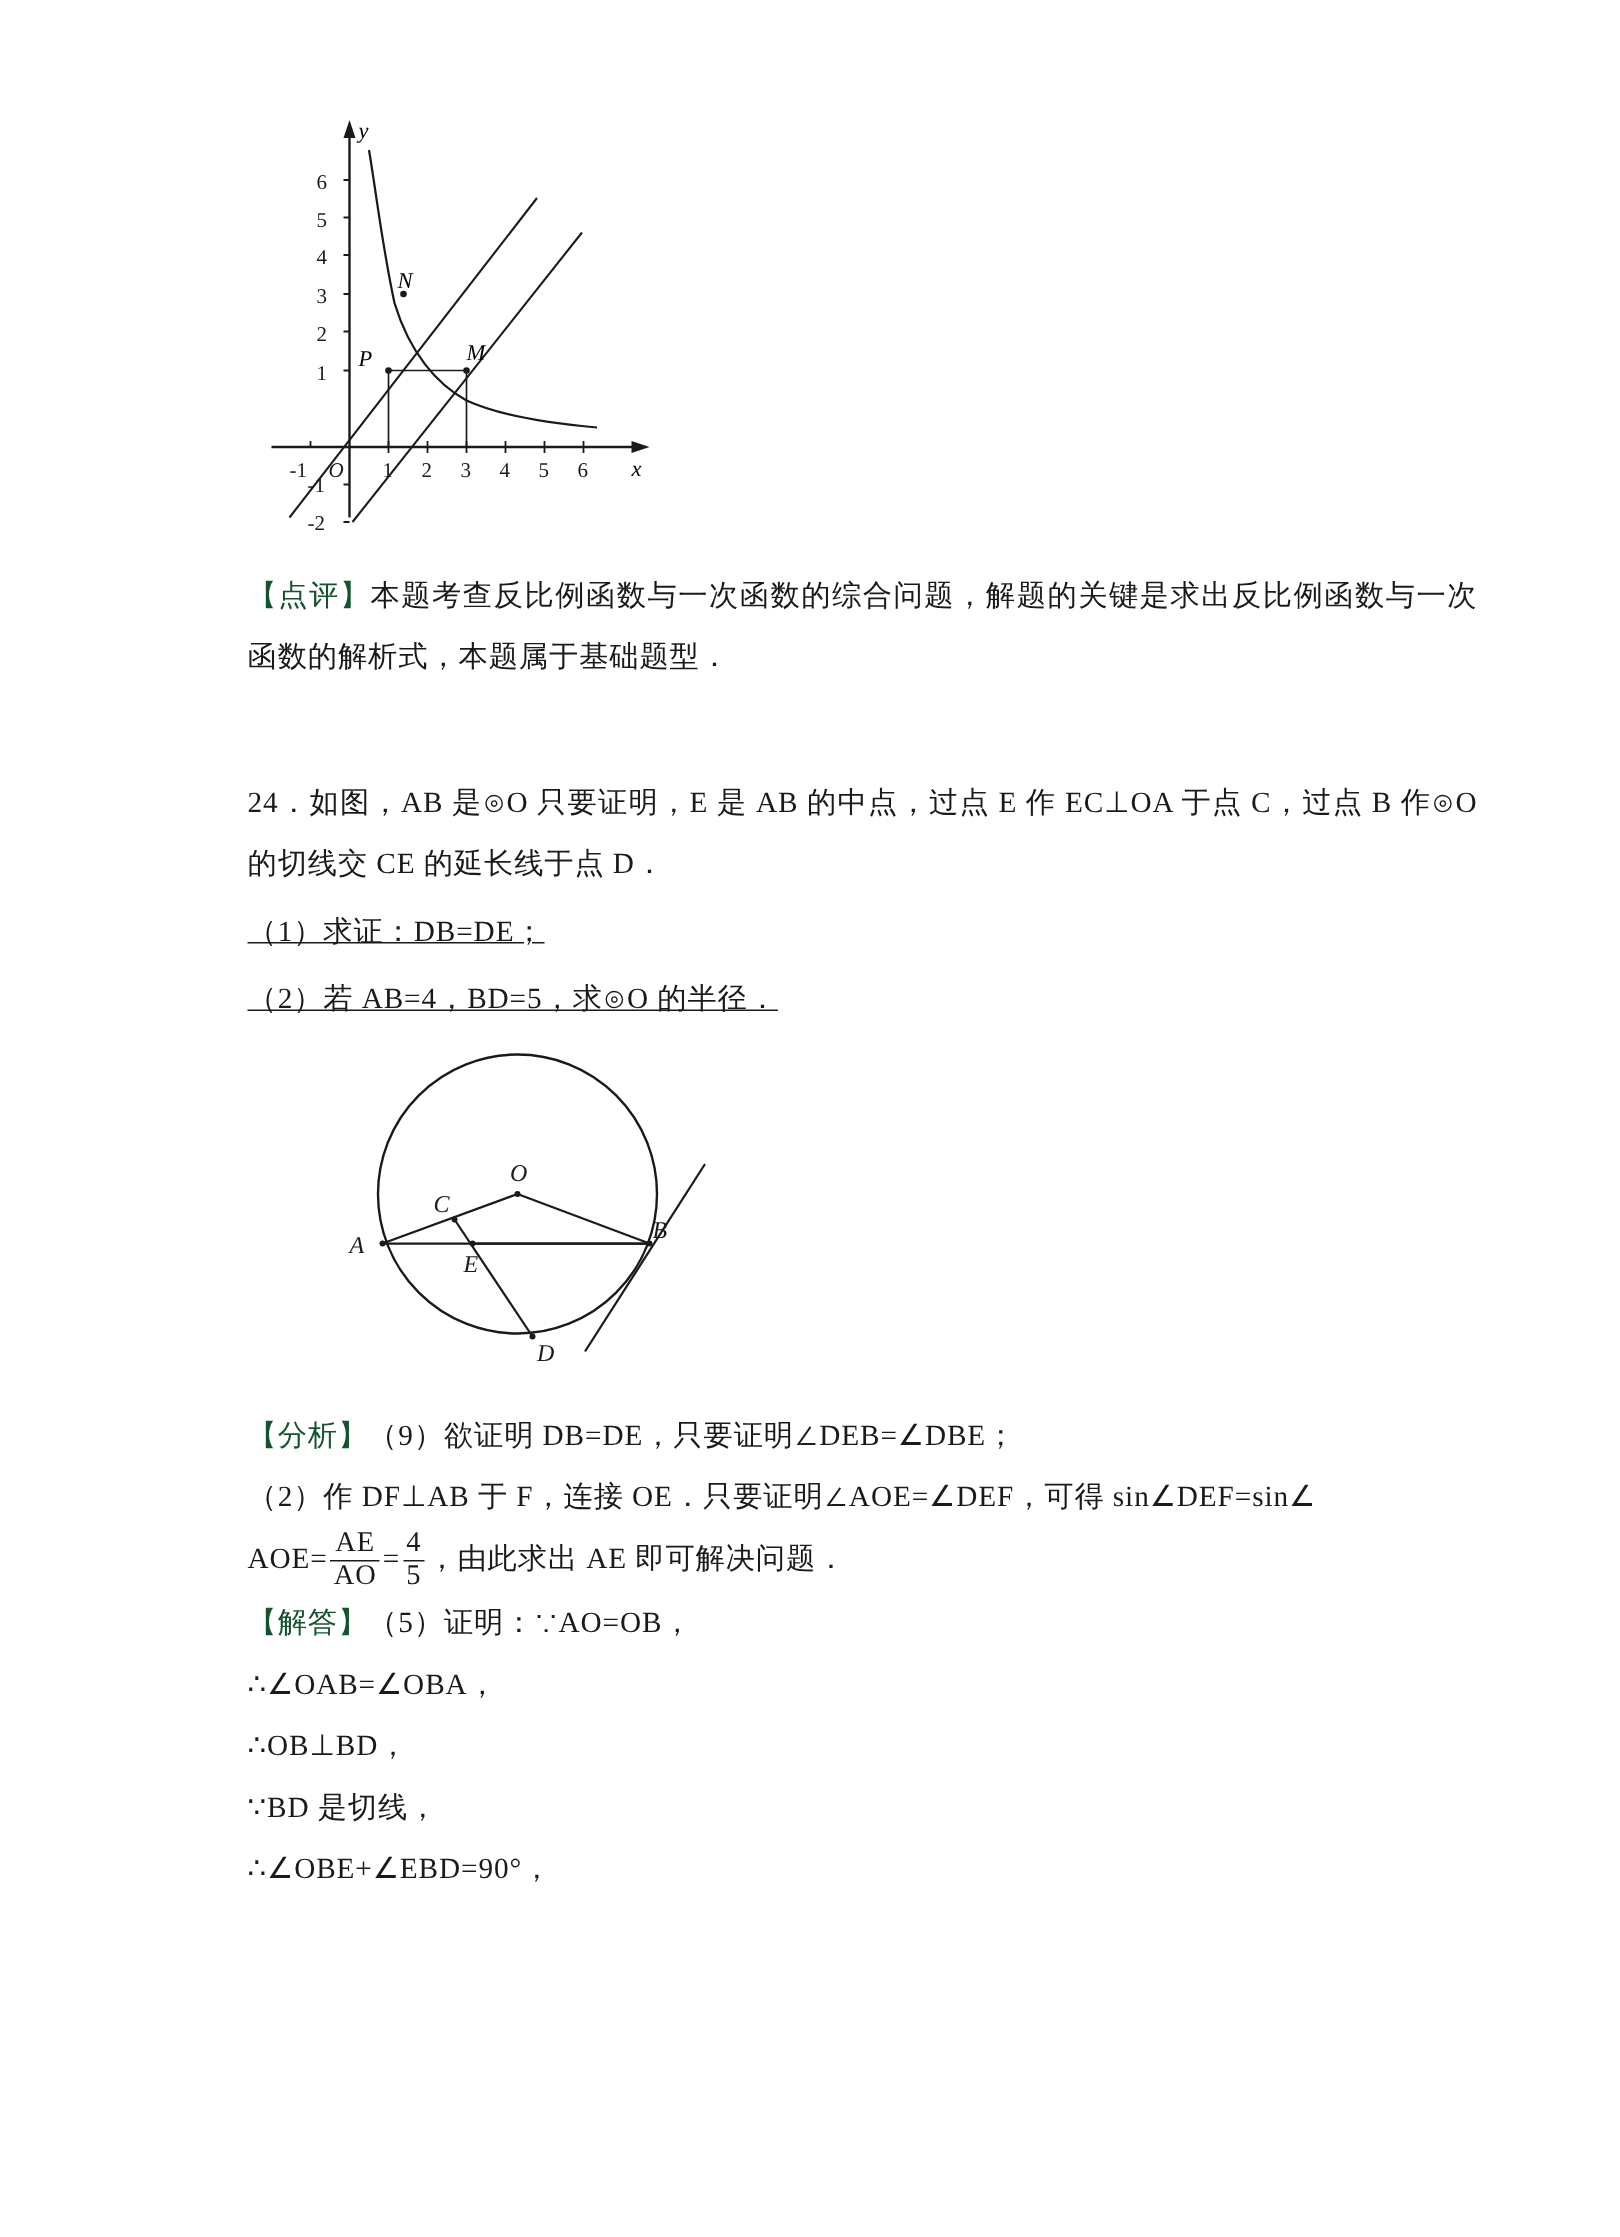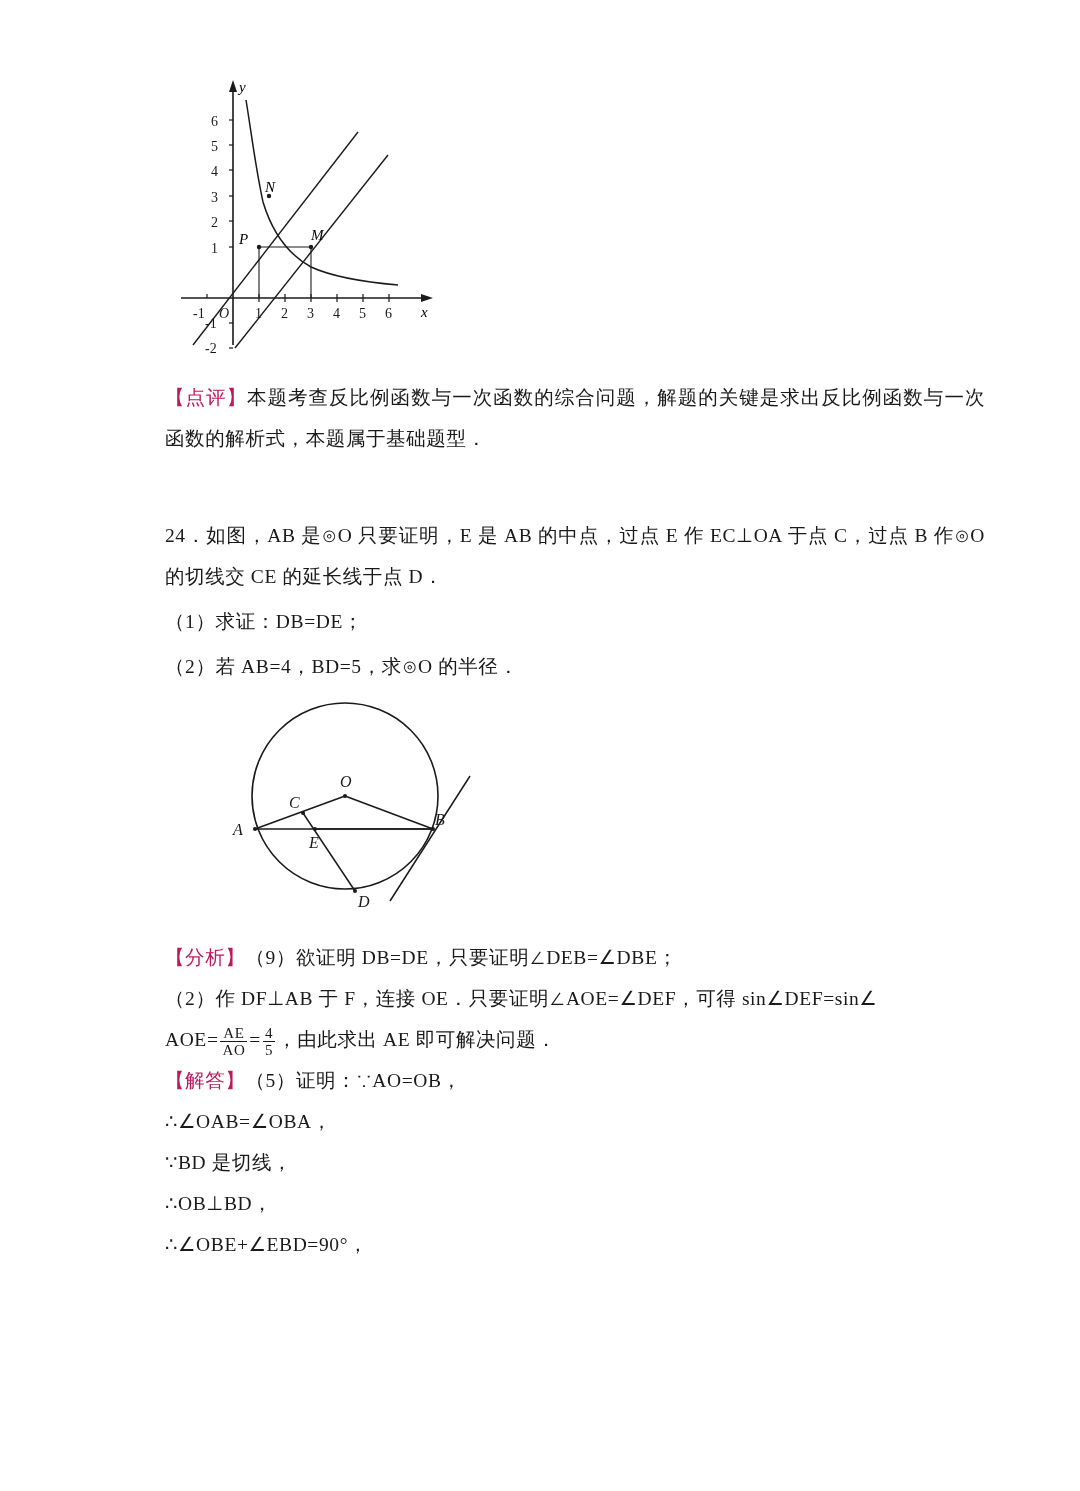--- a/index.html
+++ b/index.html
@@ -23,45 +23,45 @@
     padding: 60px 95px 40px 165px;
   }
   .para {
     font-size: 19.5px;
     line-height: 41px;
     letter-spacing: 0.6px;
     text-align: justify;
     margin: 0;
   }
   .blue {
-    color: #be185d;
+    color: #14532d;
   }
   .q-block { margin-top: 56px; }
-  .sub { margin-top: 4px; }
+  .sub { margin-top: 4px; text-decoration: underline; }
 
   
   .fig1 {
     position: relative;
     width: 270px;
     height: 285px;
     margin-left: 8px;
     margin-top: 10px;
   }
   .fig2-wrap {
     position: relative;
     width: 330px;
     height: 220px;
     margin-left: 20px;
     margin-top: 14px;
   }
   .frac {
     display: inline-block;
     vertical-align: middle;
     text-align: center;
-    font-size: 15px;
+    font-size: 19px;
     line-height: 1.1;
     margin: 0 2px;
   }
   .frac .num {
     display: block;
     border-bottom: 1px solid #1a1a1a;
     padding: 0 2px;
   }
   .frac .den {
     display: block;
@@ -201,17 +201,17 @@
     <span>（2）作 DF⊥AB 于 F，连接 OE．只要证明∠AOE=∠DEF，可得 sin∠DEF=sin∠</span>
   </p>
   <p class="para">
     <span>AOE=</span><span class="frac"><span class="num">AE</span><span class="den">AO</span></span><span>=</span><span class="frac"><span class="num">4</span><span class="den">5</span></span><span>，由此求出 AE 即可解决问题．</span>
   </p>
 
   <p class="para">
     <span class="blue">【解答】</span><span>（5）证明：∵AO=OB，</span>
   </p>
   <p class="para">∴∠OAB=∠OBA，</p>
+  <p class="para">∴OB⊥BD，</p>
   <p class="para">∵BD 是切线，</p>
-  <p class="para">∴OB⊥BD，</p>
   <p class="para">∴∠OBE+∠EBD=90°，</p>
 
 </div>
 
 </body></html>

